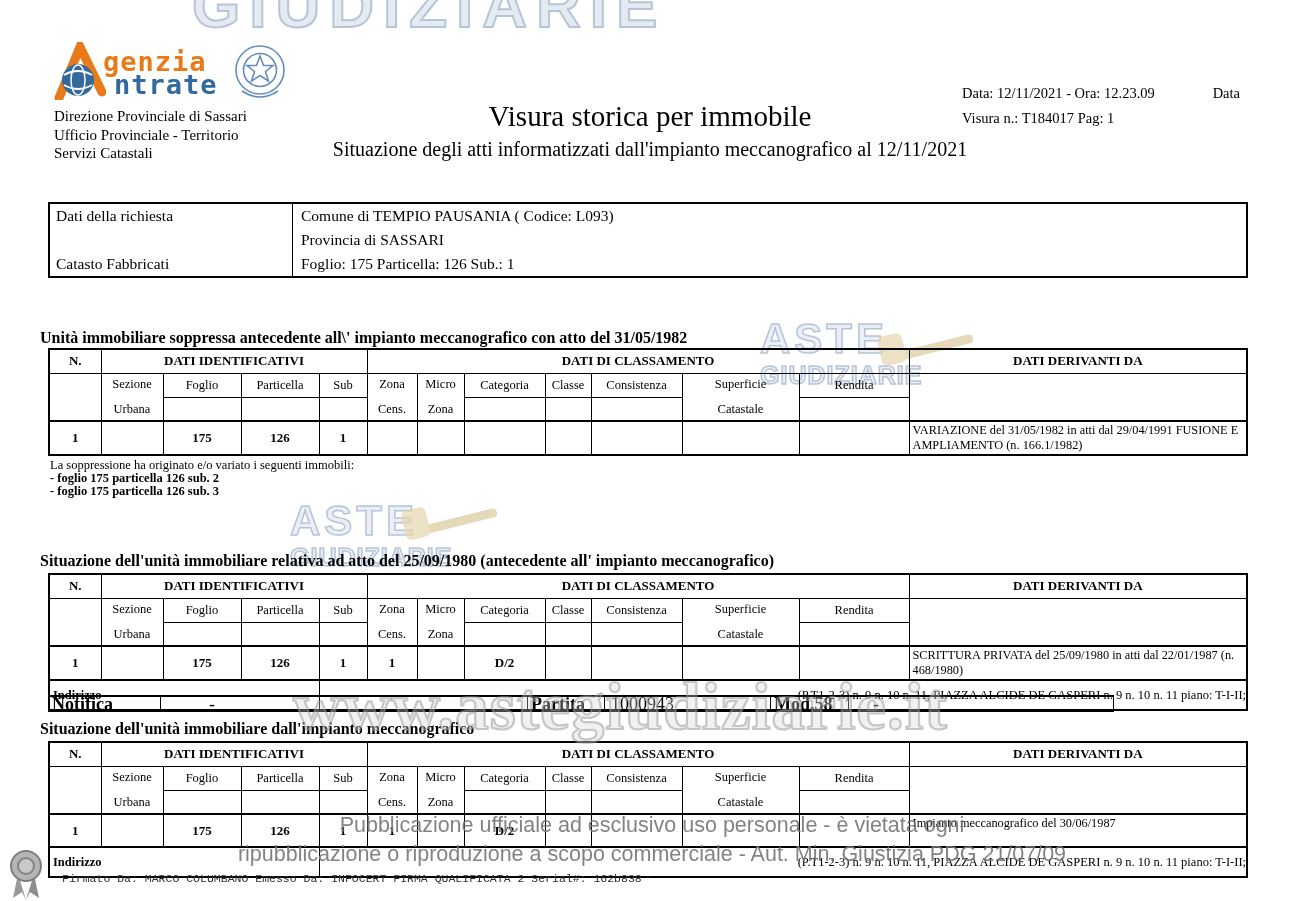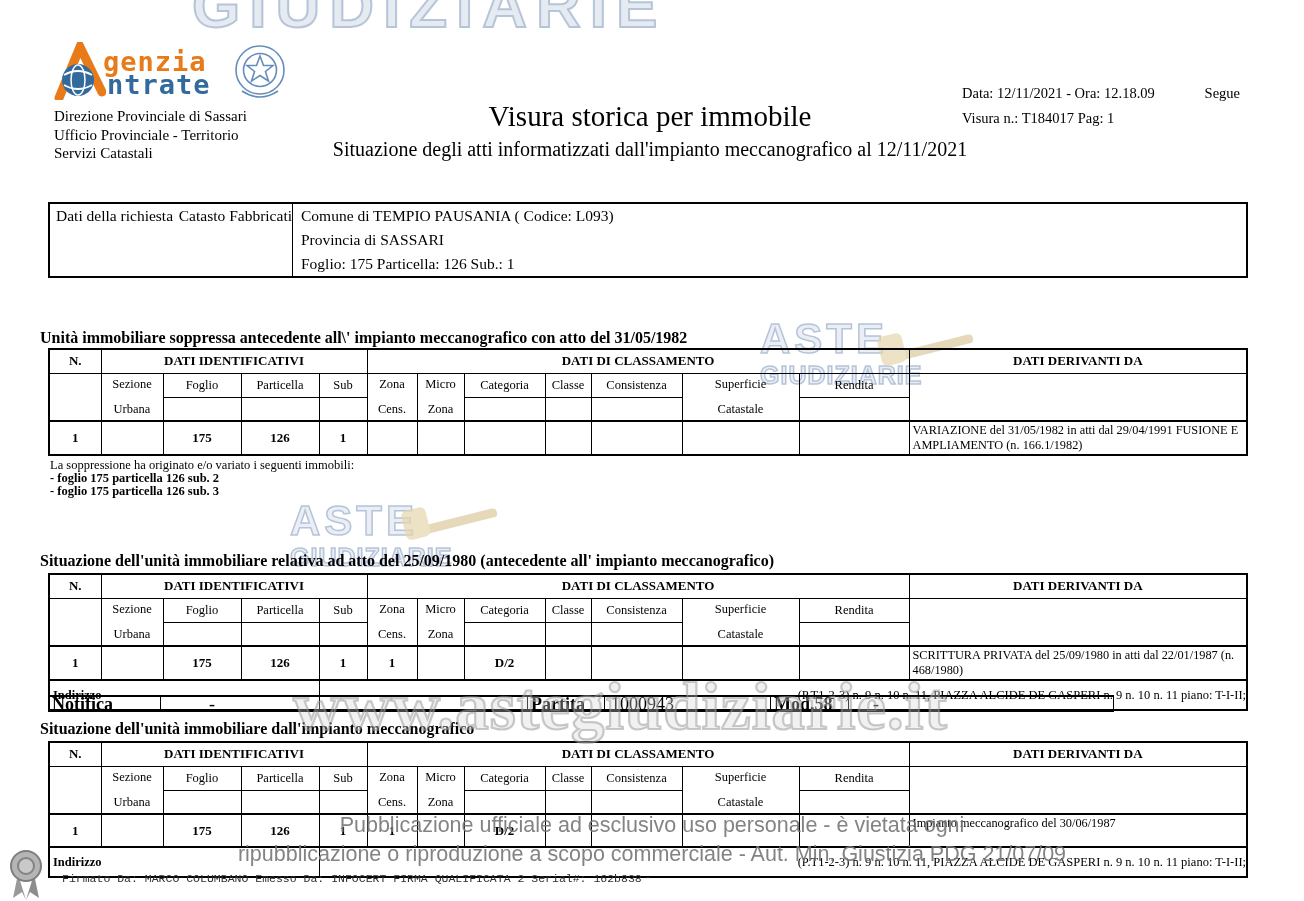--- a/index.html
+++ b/index.html
@@ -21,32 +21,32 @@
            -webkit-text-stroke:2.2px rgba(150,150,150,.5);white-space:nowrap;z-index:5}
   .notice{left:0;width:1304px;text-align:center;font-family:"Liberation Sans",sans-serif;
           font-size:21.5px;color:rgba(118,118,118,.9);z-index:6;white-space:nowrap}
 
   
   .logo-mark{left:54px;top:42px}
   .logo-text{left:103px;top:50px;font-family:"DejaVu Sans Mono",monospace;font-weight:bold;
              font-size:27px;line-height:23px;letter-spacing:1px}
   .logo-text span{display:block}
   .lt1{color:#e87a1a}
-  .lt2{color:#336a9e;margin-left:4px}
+  .lt2{color:#336a9e;margin-left:11px}
   .emblem{left:233px;top:42px}
   .office{left:54px;top:107px;font-size:15px;line-height:18.5px}
   .doc-title{left:48px;top:100px;width:1204px;text-align:center;font-size:29px}
   .doc-sub{left:48px;top:138px;width:1204px;text-align:center;font-size:20px}
   .meta{left:962px;top:85px;width:278px;font-size:14.5px}
   .meta-l1{display:flex;justify-content:space-between}
   .meta-l2{margin-top:8px}
 
   
   .reqbox{left:48px;top:202px;width:1200px;height:76px;border:2px solid #000;display:flex;font-size:15.5px}
-  .req-left{width:243px;border-right:1px solid #000;display:flex;
+  .req-left{width:243px;border-right:1px solid #000;display:flex;flex-direction:column;
             justify-content:space-between;padding:3px 0 3px 6px}
   .req-right{flex:1;display:flex;flex-direction:column;justify-content:space-between;
              padding:3px 0 3px 8px}
 
   
   .sec-h{left:40px;font-weight:bold;font-size:16px;white-space:nowrap}
   .notes{left:50px;top:459px;font-size:12.5px;line-height:13px}
   .notes .b{font-weight:bold}
 
   
@@ -116,22 +116,22 @@
     <div>Direzione Provinciale di Sassari</div>
     <div>Ufficio Provinciale - Territorio</div>
     <div>Servizi Catastali</div>
   </div>
 
   <div class="abs doc-title">Visura storica per immobile</div>
   <div class="abs doc-sub">Situazione degli atti informatizzati dall'impianto meccanografico al 12/11/2021</div>
 
   <div class="abs meta">
     <div class="meta-l1">
-      <span>Data: 12/11/2021 - Ora: 12.18.09</span>
-      <span>Segue</span>
+      <span>Data: 12/11/2021 - Ora: 12.23.09</span>
+      <span>Data</span>
     </div>
     <div class="meta-l2">Visura n.: T184017 Pag: 1</div>
   </div>
 
   <div class="abs reqbox">
     <div class="req-left">
       <div>Dati della richiesta</div>
       <div>Catasto Fabbricati</div>
     </div>
     <div class="req-right">

